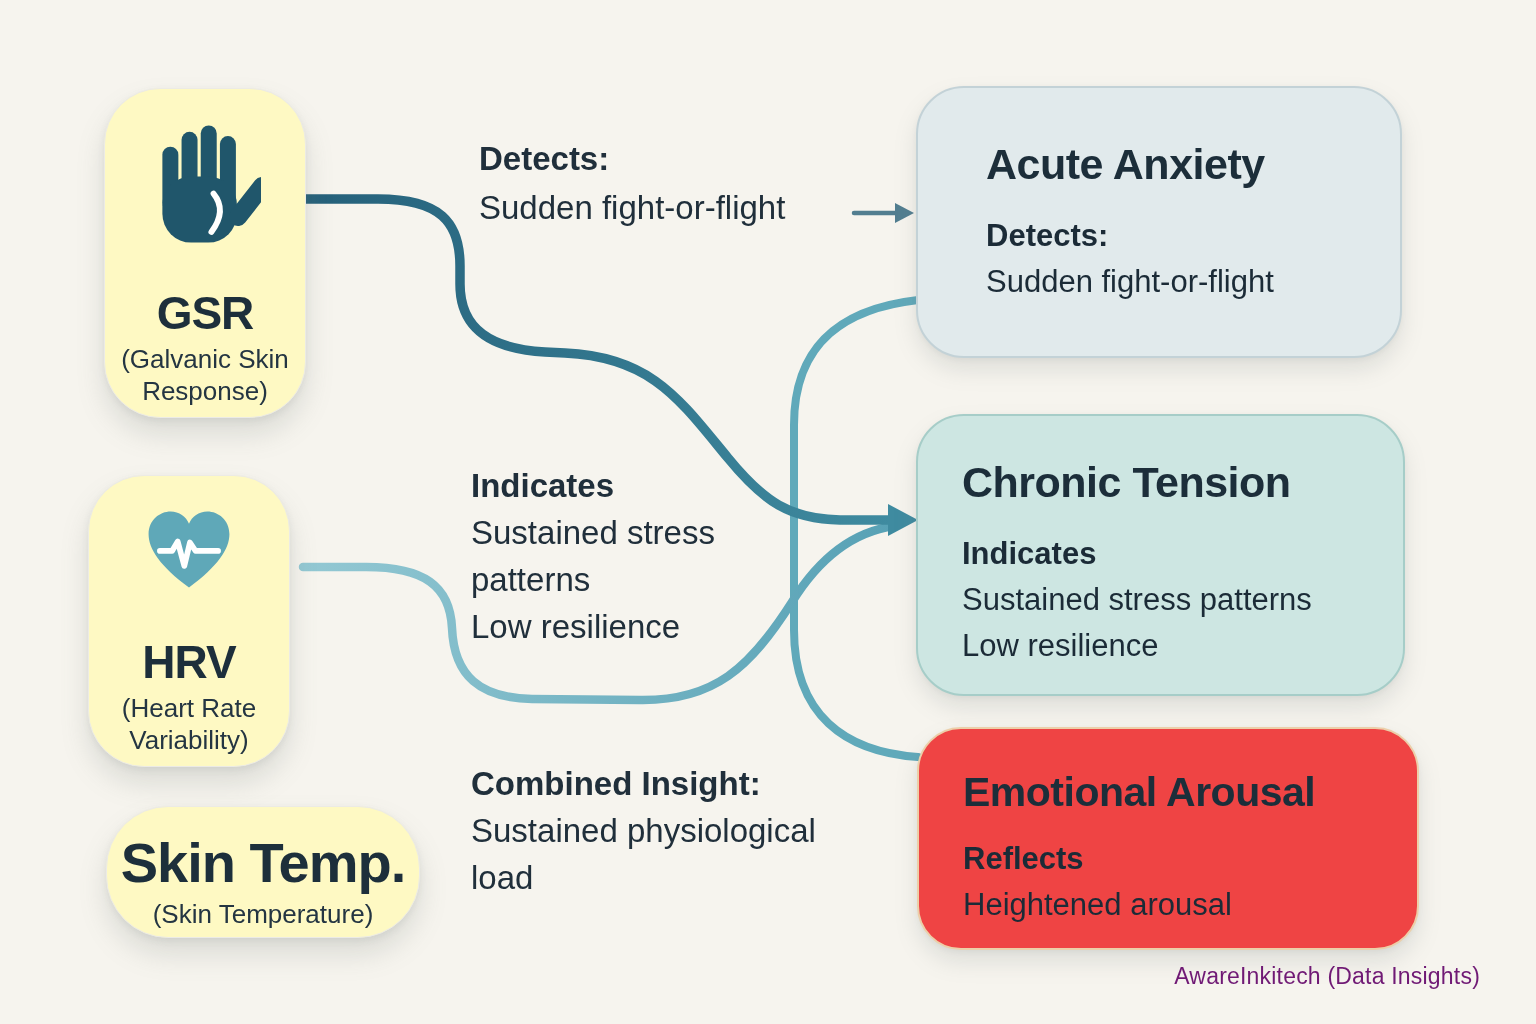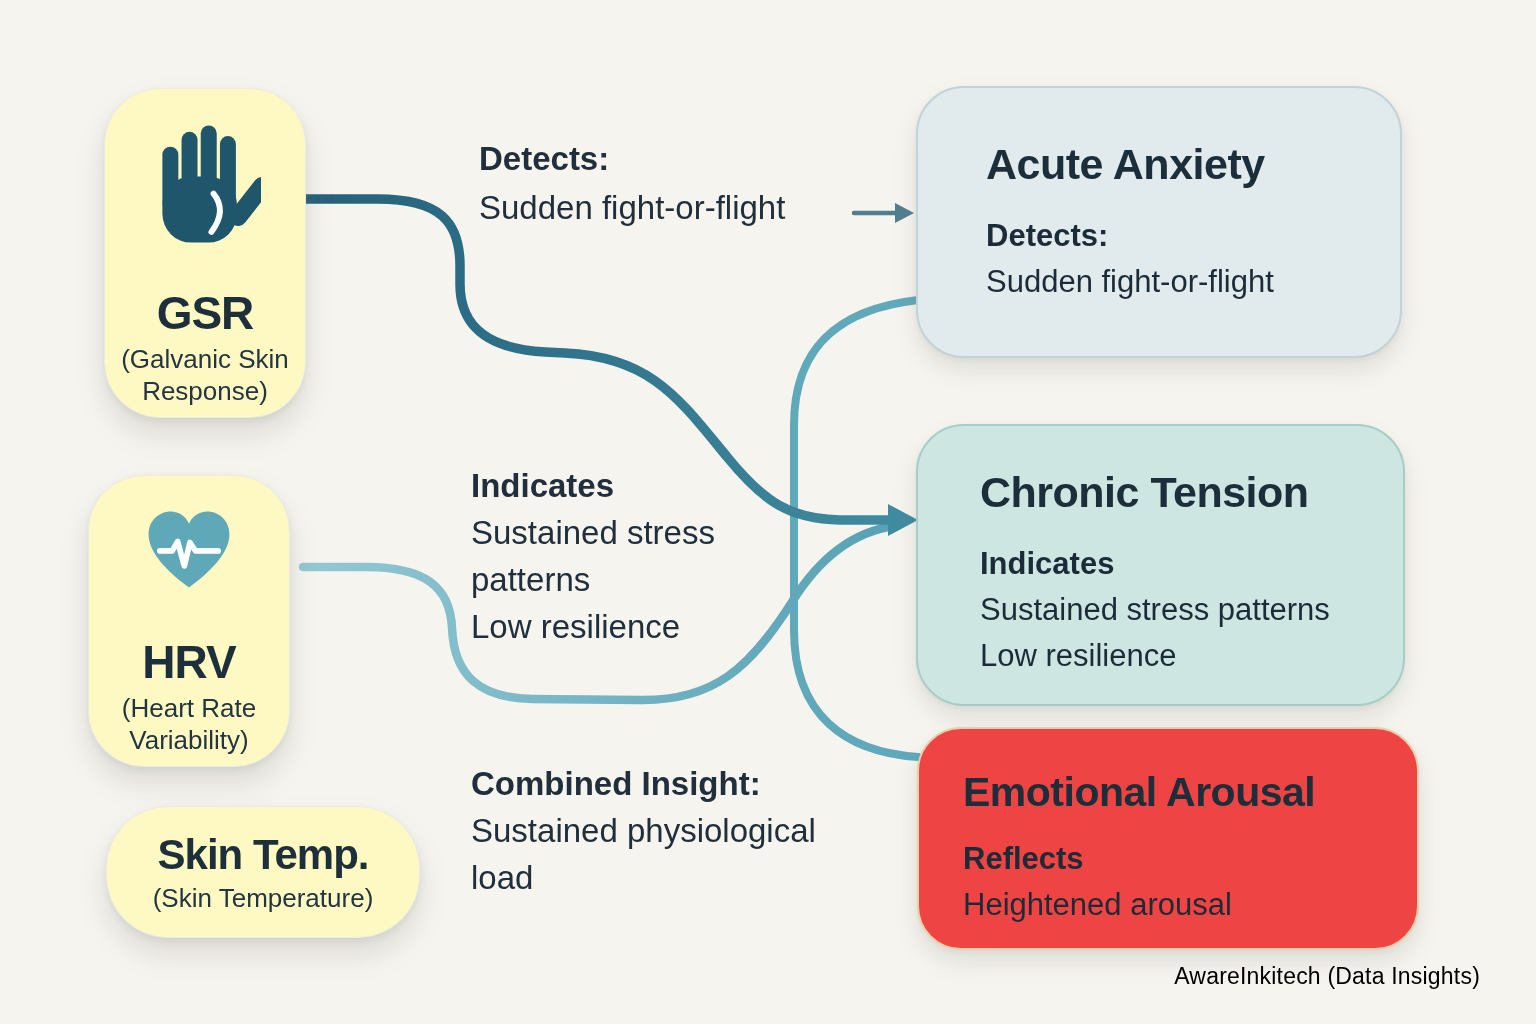--- a/index.html
+++ b/index.html
@@ -36,21 +36,21 @@
   }
   .card-subtitle{
     font-size:26px;line-height:1.25;color:#243542;margin-top:3px;
   }
   #card-gsr .card-icon{margin-top:30px;}
   #card-gsr .card-title{margin-top:34px;}
   #card-gsr .card-subtitle{max-width:186px;}
   #card-hrv .card-icon{margin-top:32px;}
   #card-hrv .card-title{margin-top:40px;}
   #card-hrv .card-subtitle{max-width:166px;}
-  #card-skintemp .card-title{margin-top:24px;font-size:42px;}
+  #card-skintemp .card-title{margin-top:24px;font-size:56px;}
   #card-skintemp .card-subtitle{max-width:280px;}
   
   .edge-label{
     position:absolute;
     font-size:33px;line-height:47px;color:#202f3b;
   }
   .edge-label .lbl-heading{font-weight:bold;}
   #edge-label-detects{left:479px;top:134px;line-height:49px;}
   #edge-label-indicates{left:471px;top:462px;}
   #edge-label-combined{left:471px;top:760px;}
@@ -60,41 +60,41 @@
     border-radius:48px;
     box-sizing:border-box;
     box-shadow:0 12px 22px rgba(115,125,125,.18), 0 2px 5px rgba(115,125,125,.08);
   }
   #box-acute{
     left:916px;top:86px;width:486px;height:272px;
     background:#e1eaec;border:2px solid #c3d2d7;
     padding:52px 22px 0 68px;
   }
   #box-chronic{
-    left:916px;top:424px;width:489px;height:282px;
+    left:916px;top:414px;width:489px;height:282px;
     background:#cde6e2;border:2px solid #a6cdc8;
-    padding:42px 30px 0 62px;
+    padding:42px 30px 0 44px;
   }
   #box-arousal{
     left:917px;top:727px;width:502px;height:223px;
     background:#ef4444;border:2px solid #eccfa9;
     border-radius:44px;
     padding:40px 30px 0 44px;
   }
   .box-title{
     font-weight:bold;font-size:43px;line-height:1.15;color:#1c2e3a;letter-spacing:-0.5px;
     margin:0 0 24px 0;
   }
   #box-arousal .box-title{font-size:41px;margin-bottom:20px;}
   .box-heading{font-weight:bold;font-size:31px;line-height:46px;margin:0;}
   .box-line{font-size:31px;line-height:46px;margin:0;}
   
   #footer-credit{
     position:absolute;right:56px;top:963px;
-    font-size:23px;color:#000000;letter-spacing:0.2px;
+    font-size:23px;color:#701a75;letter-spacing:0.2px;
   }
 </style>
 </head>
 <body>
 
 <div id="canvas">
 
   <svg id="connector-layer" viewBox="0 0 1536 1024" xmlns="http://www.w3.org/2000/svg">
     <defs>
       <linearGradient id="gradGsr" x1="0" y1="0" x2="1" y2="0">

